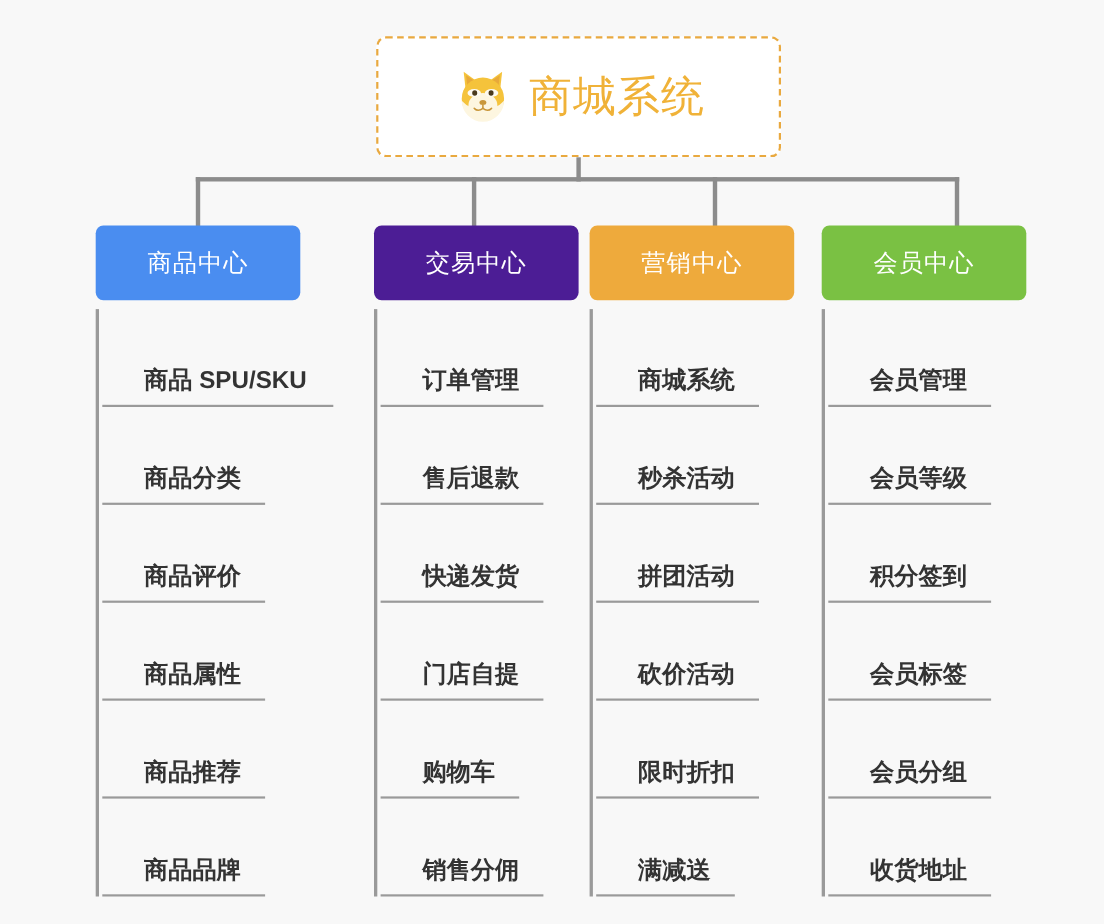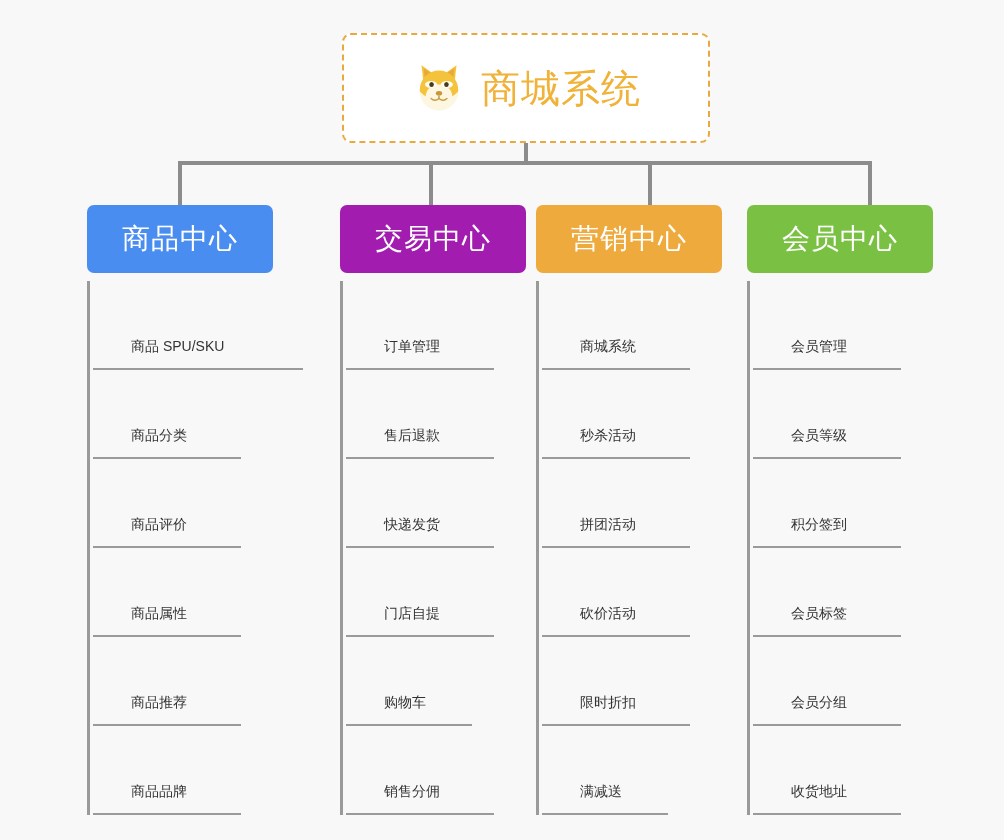--- a/index.html
+++ b/index.html
@@ -68,21 +68,21 @@
 
   .cat-box {
     position: relative;
     width: 186px;
     height: 68px;
     border-radius: 7px;
     display: flex;
     align-items: center;
     justify-content: center;
     color: #ffffff;
-    font-size: 28px;
+    font-size: 22px;
     letter-spacing: 1px;
     white-space: nowrap;
   }
 
   
   .leaf-list {
     position: relative;
     margin-top: 8px;
     padding-left: 3px;
     border-left: 3px solid #9a9a9a;
@@ -93,25 +93,26 @@
     height: 89px;
     display: flex;
     align-items: flex-end;
     justify-content: flex-start;
     padding-left: 38px;
     padding-bottom: 3px;
   }
 
   .leaf-label {
     position: relative;
-    font-size: 14px;
+    font-size: 22px;
     line-height: 30px;
     color: #333333;
     white-space: nowrap;
     padding: 0 8px 6px 0;
+    font-weight: bold;
   }
 
   
   .leaf-rule {
     position: absolute;
     left: 0;
     bottom: 0;
     height: 2px;
     background: #9a9a9a;
   }
@@ -181,21 +182,21 @@
           <span class="leaf-label">商品推荐</span>
         </div>
         <div class="leaf">
           <span class="leaf-rule" style="width: 148px;"></span>
           <span class="leaf-label">商品品牌</span>
         </div>
       </div>
   </div>
 
   <div class="column col-1">
-    <div class="cat-box" style="background: #a21caf;">交易中心</div>
+    <div class="cat-box" style="background: #4c1d95;">交易中心</div>
     <div class="leaf-list">
         <div class="leaf">
           <span class="leaf-rule" style="width: 148px;"></span>
           <span class="leaf-label">订单管理</span>
         </div>
         <div class="leaf">
           <span class="leaf-rule" style="width: 148px;"></span>
           <span class="leaf-label">售后退款</span>
         </div>
         <div class="leaf">

